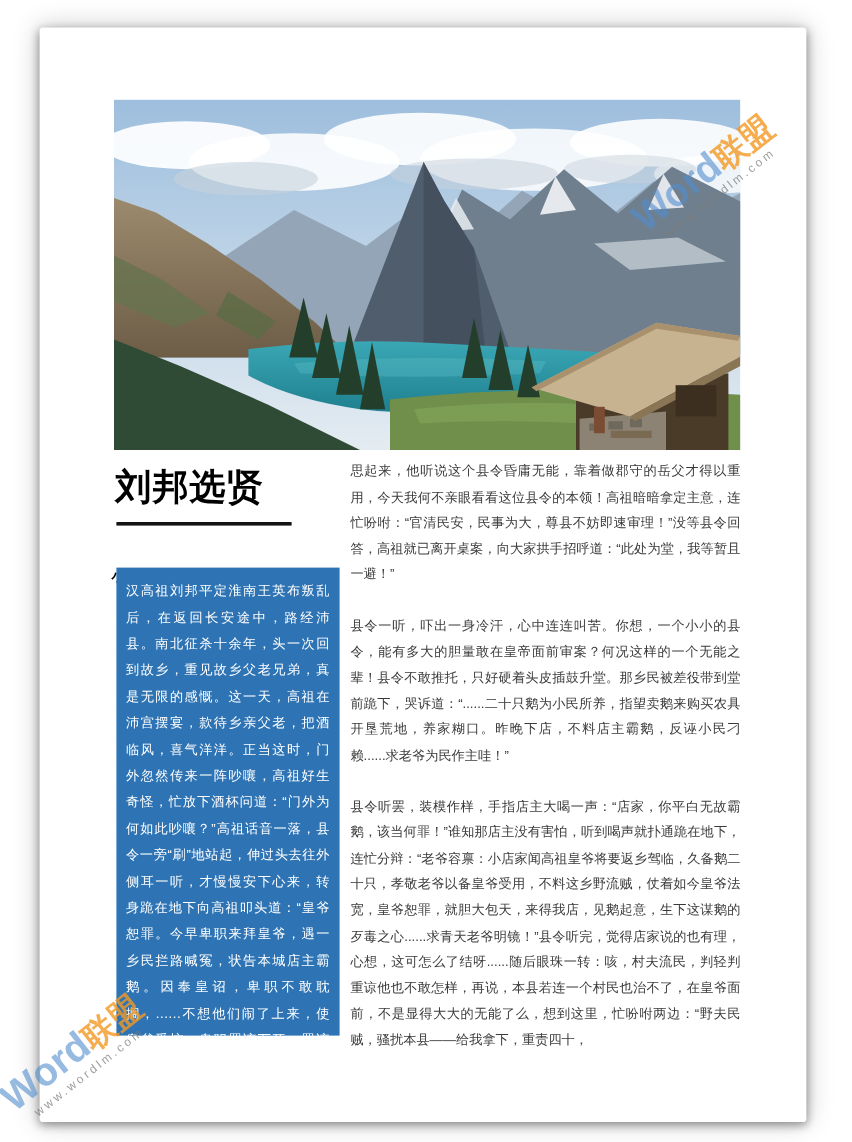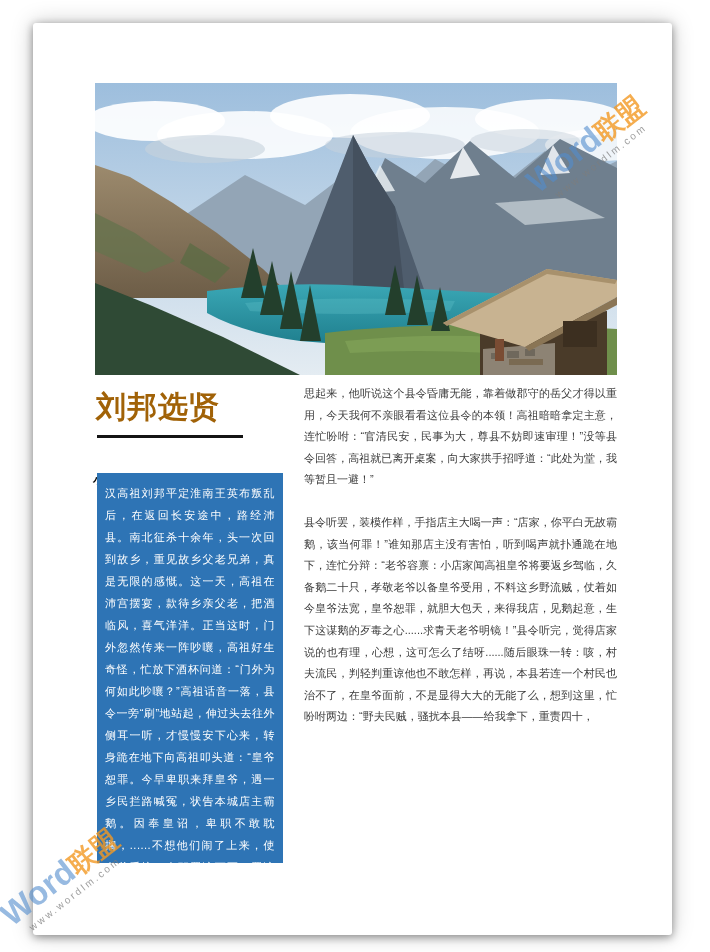--- a/index.html
+++ b/index.html
@@ -11,42 +11,42 @@
   .page{
     position:absolute;left:33px;top:23px;width:639px;height:912px;
     background:#ffffff;border-radius:3px;
     box-shadow:0 2px 8px rgba(0,0,0,0.40), 0 0 22px rgba(0,0,0,0.22);
   }
   .photo{
     position:absolute;left:62px;top:60px;width:522px;height:292px;display:block;
   }
   .title{
     position:absolute;left:63px;top:366px;width:300px;
-    font-size:30px;line-height:36px;font-weight:bold;color:#a16207;letter-spacing:1px;
+    font-size:30px;line-height:36px;font-weight:bold;color:#000000;letter-spacing:1px;
   }
   .title-underline{
     position:absolute;left:64px;top:412px;width:146px;height:3px;background:#141414;
   }
   .subtitle{
     position:absolute;left:60px;top:420px;width:200px;
     font-size:12px;line-height:26px;font-weight:bold;color:#000000;margin-top:24px;
   }
   .story-box{
     position:absolute;left:64px;top:450px;width:186px;height:390px;
     background:#2E74B5;box-sizing:border-box;padding:9px 8px;
   }
   .story-box p{
     margin:0;color:#ffffff;font-size:11px;line-height:22px;
     text-align:justify;text-justify:inter-ideograph;letter-spacing:0.5px;
   }
   .right-col{
     position:absolute;left:259px;top:360px;width:325px;
   }
   .right-col p{
-    margin:0 0 21px 12px;color:#3a3a3a;font-size:11px;line-height:21.6px;
+    margin:0 0 21px 0;color:#3a3a3a;font-size:11px;line-height:21.6px;
     text-align:justify;text-justify:inter-ideograph;
   }
   .wm{
     position:absolute;transform:rotate(-38deg);transform-origin:center;
     pointer-events:none;white-space:nowrap;
   }
   .wm-tr{left:520px;top:125px;}
   .wm-bl{left:-6px;top:858px;}
   .wm-main{font-weight:bold;line-height:1;}
   .wm-word{font-size:33px;color:rgba(82,140,205,0.60);}
@@ -132,20 +132,21 @@
   <div class="title">刘邦选贤</div>
   <div class="title-underline"></div>
   <div class="subtitle">小故事</div>
 
   <div class="story-box">
     <p>汉高祖刘邦平定淮南王英布叛乱后，在返回长安途中，路经沛县。南北征杀十余年，头一次回到故乡，重见故乡父老兄弟，真是无限的感慨。这一天，高祖在沛宫摆宴，款待乡亲父老，把酒临风，喜气洋洋。正当这时，门外忽然传来一阵吵嚷，高祖好生奇怪，忙放下酒杯问道：“门外为何如此吵嚷？”高祖话音一落，县令一旁“刷”地站起，伸过头去往外侧耳一听，才慢慢安下心来，转身跪在地下向高祖叩头道：“皇爷恕罪。今早卑职来拜皇爷，遇一乡民拦路喊冤，状告本城店主霸鹅。因奉皇诏，卑职不敢耽搁，......不想他们闹了上来，使皇爷受惊，卑职罪该万死，罪该万死！”高祖听后沉</p>
   </div>
 
   <div class="right-col">
     <p>思起来，他听说这个县令昏庸无能，靠着做郡守的岳父才得以重用，今天我何不亲眼看看这位县令的本领！高祖暗暗拿定主意，连忙吩咐：“官清民安，民事为大，尊县不妨即速审理！”没等县令回答，高祖就已离开桌案，向大家拱手招呼道：“此处为堂，我等暂且一避！”</p>
+    <p>县令一听，吓出一身冷汗，心中连连叫苦。你想，一个小小的县令，能有多大的胆量敢在皇帝面前审案？何况这样的一个无能之辈！县令不敢推托，只好硬着头皮插鼓升堂。那乡民被差役带到堂前跪下，哭诉道：“......二十只鹅为小民所养，指望卖鹅来购买农具开垦荒地，养家糊口。昨晚下店，不料店主霸鹅，反诬小民刁赖......求老爷为民作主哇！”</p>
     <p>县令听罢，装模作样，手指店主大喝一声：“店家，你平白无故霸鹅，该当何罪！”谁知那店主没有害怕，听到喝声就扑通跪在地下，连忙分辩：“老爷容禀：小店家闻高祖皇爷将要返乡驾临，久备鹅二十只，孝敬老爷以备皇爷受用，不料这乡野流贼，仗着如今皇爷法宽，皇爷恕罪，就胆大包天，来得我店，见鹅起意，生下这谋鹅的歹毒之心......求青天老爷明镜！”县令听完，觉得店家说的也有理，心想，这可怎么了结呀......随后眼珠一转：咳，村夫流民，判轻判重谅他也不敢怎样，再说，本县若连一个村民也治不了，在皇爷面前，不是显得大大的无能了么，想到这里，忙吩咐两边：“野夫民贼，骚扰本县——给我拿下，重责四十，</p>
   </div>
 </div>
 
 <div class="wm wm-tr">
   <div class="wm-main">
     <span class="wm-word">Word</span><span class="wm-lm">联盟</span>
   </div>
   <div class="wm-url">www.wordlm.com</div>
 </div>

